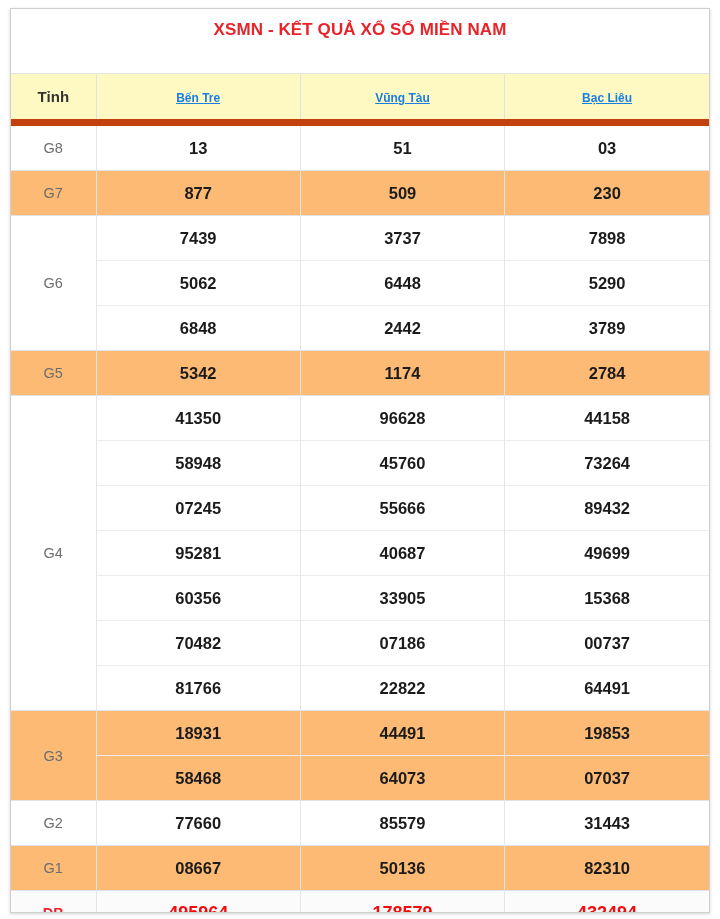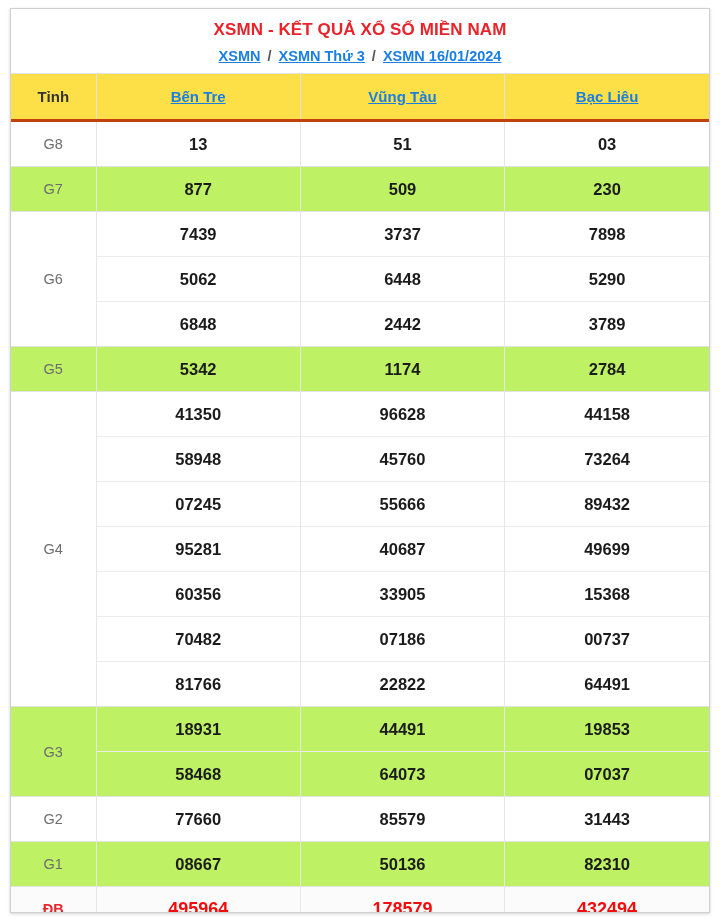--- a/index.html
+++ b/index.html
@@ -83,37 +83,37 @@
 
   .xs-table th, .xs-table td {
     border: 0;
     padding: 0;
     margin: 0;
   }
 
   
   .head-row th {
     height: 45px;
-    background: #fde047;
+    background: #fef9c3;
     border-top: 1px solid #e2e2e2;
-    border-bottom: 3px solid #c2410c;
+    border-bottom: 7px solid #c2410c;
     text-align: center;
     vertical-align: middle;
     font-size: 15px;
   }
   .head-row th.label-head {
     color: #333333;
     font-weight: 700;
   }
   .head-row th.prov-head {
     border-left: 1px solid #e2e2e2;
   }
   .prov-link {
     color: #1a7fe0;
-    font-size: 15px;
+    font-size: 12px;
     font-weight: 700;
     text-decoration: underline;
     cursor: pointer;
   }
 
   
   td.glabel {
     text-align: center;
     vertical-align: middle;
     color: #6d6d6d;
@@ -140,39 +140,32 @@
     font-size: 18px;
     font-weight: 700;
   }
 
   
   tr.group-start > td { border-top: 1px solid #e2e2e2; }
   
   tr.sub > td.num { border-top: 1px solid #ececec; margin-left: 8px; }
 
   
-  tr.shaded > td { background: #bef264; }
+  tr.shaded > td { background: #fdba74; }
   tr.plain  > td { background: #ffffff; }
   tr.db > td { background: #fbfbfb; }
 </style>
 </head>
 <body>
 
 <div id="page">
   <div class="result-card">
 
     <div class="card-header">
       <div class="card-title">XSMN - KẾT QUẢ XỔ SỐ MIỀN NAM</div>
-      <div class="breadcrumb">
-        <span class="crumb-link">XSMN</span>
-        <span class="crumb-sep">/</span>
-        <span class="crumb-link">XSMN Thứ 3</span>
-        <span class="crumb-sep">/</span>
-        <span class="crumb-link">XSMN 16/01/2024</span>
-      </div>
     </div>
 
     <table class="xs-table">
       <colgroup>
         <col class="c-label">
         <col class="c-prov">
         <col class="c-prov">
         <col class="c-prov">
       </colgroup>
       <thead>

